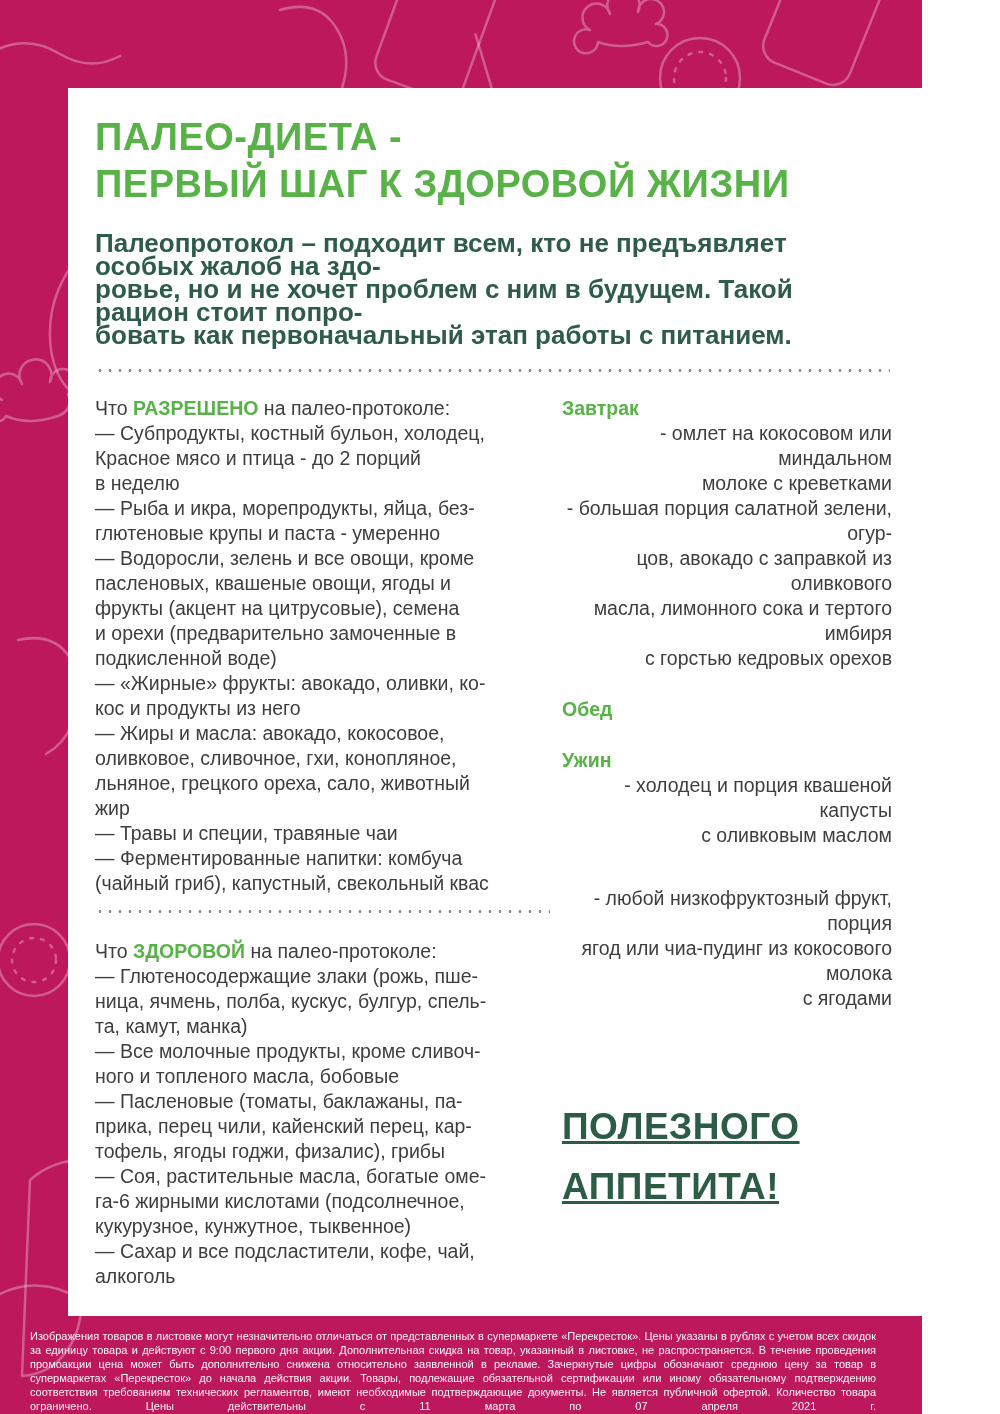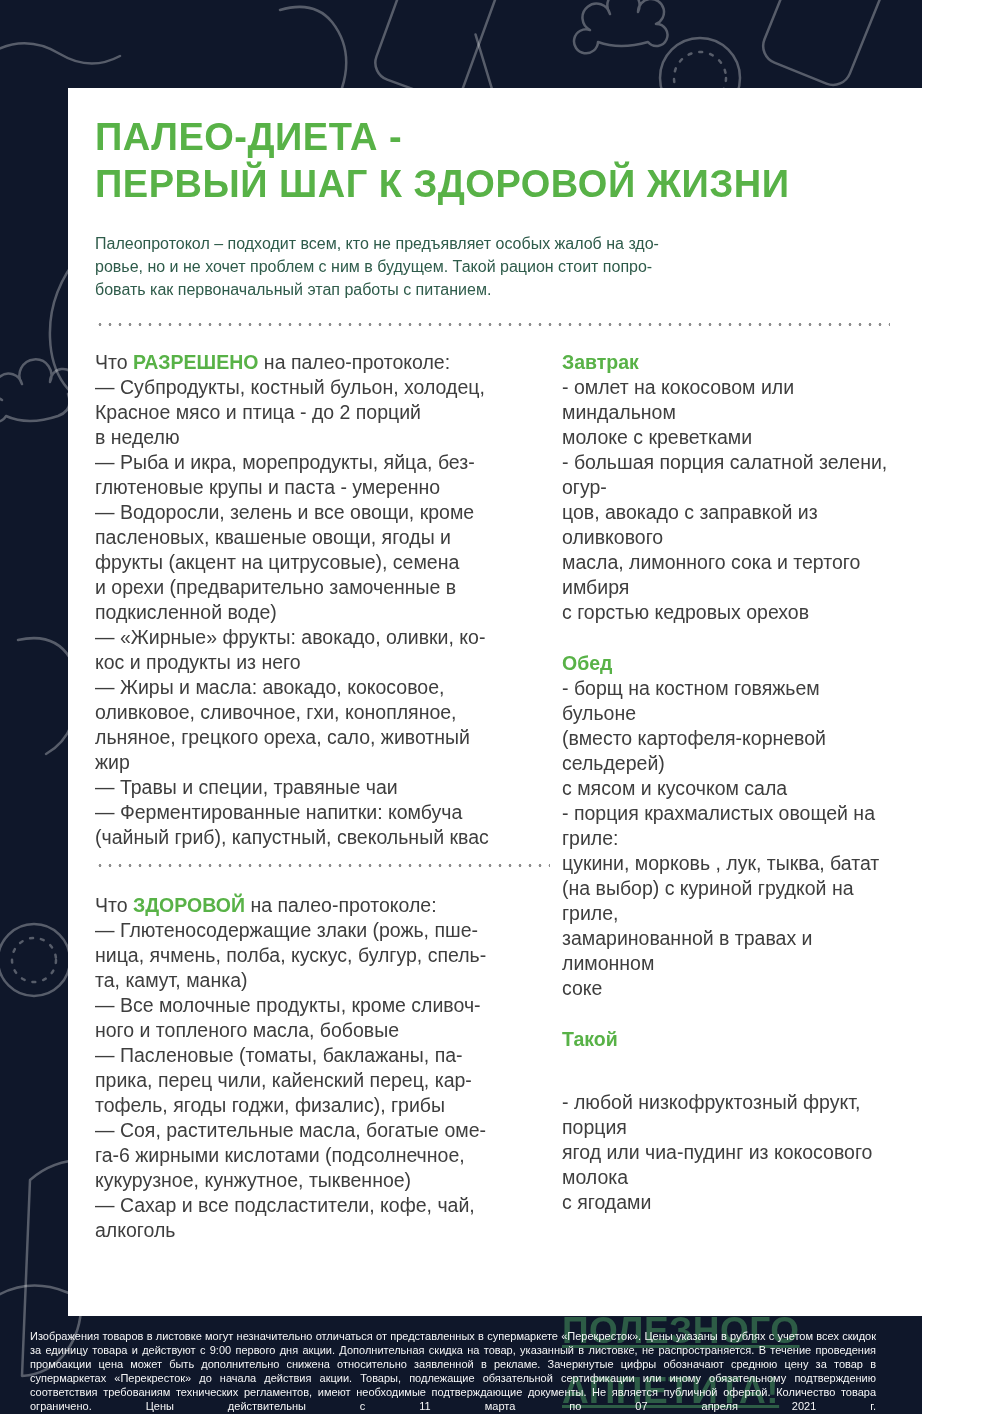--- a/index.html
+++ b/index.html
@@ -3,40 +3,40 @@
 <meta charset="utf-8">
 <style>
   html,body{margin:0;padding:0;}
   body{
     width:1000px;height:1414px;
     font-family:"Liberation Sans","DejaVu Sans",sans-serif;
     background:#fff;
   }
   .page{
     position:relative;width:922px;height:1414px;
-    background:#0f172a;overflow:hidden;
+    background:#be185d;overflow:hidden;
   }
   .bg-doodles{position:absolute;inset:0;pointer-events:none;}
 
   .card{
     position:absolute;left:68px;top:88px;right:0;bottom:98px;
     background:#ffffff;
     box-sizing:border-box;
     padding:26px 30px 0 27px;
   }
   .title{
     margin:0;
     font-size:38px;line-height:47px;font-weight:bold;
     letter-spacing:.5px;
     color:#58B247;
     white-space:pre-line;
   }
   .intro{
     margin:24px 0 0 0;
-    font-size:16px;line-height:23px;font-weight:normal;
+    font-size:26px;line-height:23px;font-weight:bold;
     color:#2E5B4A;
     white-space:pre-line;
   }
   .dots{
     height:3px;
     background-image:radial-gradient(circle,#8f8f8f 1.3px,transparent 1.6px);
     background-size:10px 3px;
     background-repeat:repeat-x;
     background-position:left center;
   }
@@ -67,20 +67,21 @@
   .meal.meal-dessert{margin-top:38px;}
   .meal-name{
     margin:0;
     font-size:19.5px;line-height:25px;font-weight:bold;
     color:#58B247;
   }
   .meal-text{
     margin:0;
     font-size:19.5px;line-height:25px;color:#3E3E3E;
     white-space:pre-line;
+    text-align:right;
   }
   .closing{
     margin:86px 0 0 0;
     font-size:37px;line-height:60px;font-weight:bold;
     letter-spacing:.5px;
     color:#2D5C46;
     white-space:pre-line;
     text-decoration:underline;
   }
 
@@ -199,32 +200,26 @@
           <p class="meal-text">- омлет на кокосовом или миндальном
 молоке с креветками
 - большая порция салатной зелени, огур-
 цов, авокадо с заправкой из оливкового
 масла, лимонного сока и тертого имбиря
 с горстью кедровых орехов</p>
         </div>
 
         <div class="meal">
           <h3 class="meal-name">Обед</h3>
-          <p class="meal-text">- борщ на костном говяжьем бульоне
-(вместо картофеля-корневой сельдерей)
-с мясом и кусочком сала
-- порция крахмалистых овощей на гриле:
-цукини, морковь , лук, тыква, батат
-(на выбор) с куриной грудкой на гриле,
-замаринованной в травах и лимонном
-соке</p>
         </div>
 
         <div class="meal">
-          <h3 class="meal-name">Такой</h3>
+          <h3 class="meal-name">Ужин</h3>
+          <p class="meal-text">- холодец и порция квашеной капусты
+с оливковым маслом</p>
         </div>
 
         <div class="meal meal-dessert">
           <p class="meal-text">- любой низкофруктозный фрукт, порция
 ягод или чиа-пудинг из кокосового молока
 с ягодами</p>
         </div>
 
         <p class="closing">ПОЛЕЗНОГО
 АППЕТИТА!</p>

